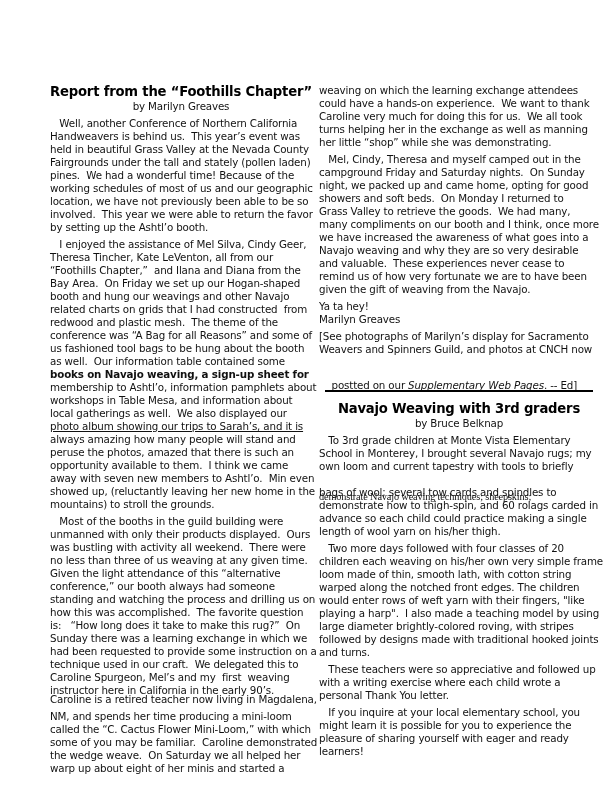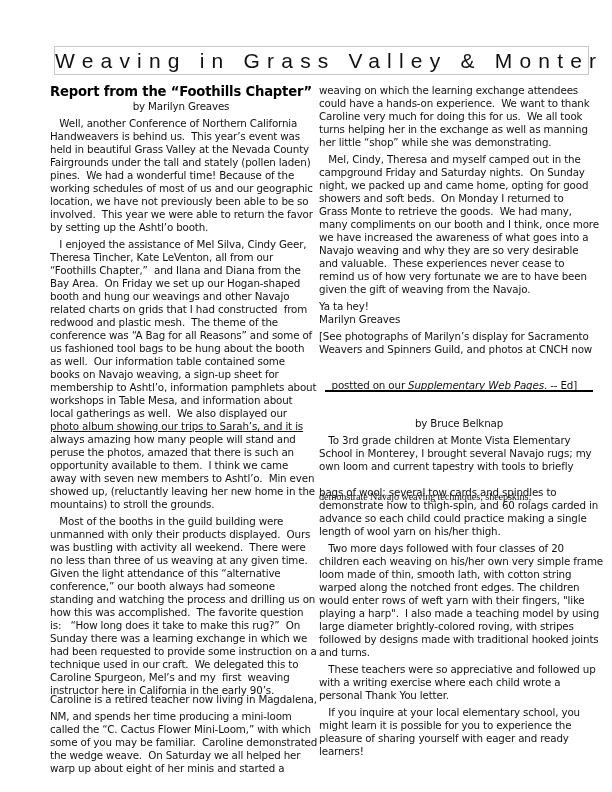--- a/index.html
+++ b/index.html
@@ -28,23 +28,20 @@
     position: absolute; font-family: "DejaVu Sans", sans-serif; font-size: 10.3px;
     color: #111; white-space: nowrap; text-align: center; letter-spacing: -0.15px;
   }
   .rule { position: absolute; left: 325px; top: 390px; width: 268px; height: 2px; background: #000; }
   .link { font-style: italic; text-decoration: underline; text-decoration-color: #888; }
 </style>
 </head>
 <body>
 
 <div class="page">
-  <div class="title-box">
-    <div class="title-text">Weaving in Grass Valley &amp; Monter</div>
-  </div>
 
   <div class="heading" style="left:50px; top:84px; width:262px;">Report from the “Foothills Chapter”</div>
   <div class="byline" style="left:50px; top:100px; width:262px;">by Marilyn Greaves</div>
 
   <div id="left-col" class="col" style="left:50px; top:117px; width:265px;">
       <div class="line" style="top: 0px;">   Well, another Conference of Northern California</div>
       <div class="line" style="top: 13px;">Handweavers is behind us.  This year’s event was</div>
       <div class="line" style="top: 26px;">held in beautiful Grass Valley at the Nevada County</div>
       <div class="line" style="top: 39px;">Fairgrounds under the tall and stately (pollen laden)</div>
       <div class="line" style="top: 52px;">pines.  We had a wonderful time! Because of the</div>
@@ -55,21 +52,21 @@
       <div class="line" style="top: 121px;">   I enjoyed the assistance of Mel Silva, Cindy Geer,</div>
       <div class="line" style="top: 134px;">Theresa Tincher, Kate LeVenton, all from our</div>
       <div class="line" style="top: 147px;">“Foothills Chapter,”  and Ilana and Diana from the</div>
       <div class="line" style="top: 160px;">Bay Area.  On Friday we set up our Hogan-shaped</div>
       <div class="line" style="top: 173px;">booth and hung our weavings and other Navajo</div>
       <div class="line" style="top: 186px;">related charts on grids that I had constructed  from</div>
       <div class="line" style="top: 199px;">redwood and plastic mesh.  The theme of the</div>
       <div class="line" style="top: 212px;">conference was “A Bag for all Reasons” and some of</div>
       <div class="line" style="top: 225px;">us fashioned tool bags to be hung about the booth</div>
       <div class="line" style="top: 238px;">as well.  Our information table contained some</div>
-      <div class="line" style="top: 251px;">books on Navajo weaving, a sign-up sheet for</div>
+      <div class="line" style="top: 251px; font-weight: bold;">books on Navajo weaving, a sign-up sheet for</div>
       <div class="line" style="top: 264px;">membership to Ashtl’o, information pamphlets about</div>
       <div class="line" style="top: 277px;">workshops in Table Mesa, and information about</div>
       <div class="line" style="top: 290px;">local gatherings as well.  We also displayed our</div>
       <div class="line" style="top: 303px; text-decoration: underline;">photo album showing our trips to Sarah’s, and it is</div>
       <div class="line" style="top: 316px;">always amazing how many people will stand and</div>
       <div class="line" style="top: 329px;">peruse the photos, amazed that there is such an</div>
       <div class="line" style="top: 342px;">opportunity available to them.  I think we came</div>
       <div class="line" style="top: 355px;">away with seven new members to Ashtl’o.  Min even</div>
       <div class="line" style="top: 368px;">showed up, (reluctantly leaving her new home in the</div>
       <div class="line" style="top: 381px;">mountains) to stroll the grounds.</div>
@@ -98,39 +95,40 @@
   <div id="right-col" class="col" style="left:319px; top:84px; width:290px;">
       <div class="line" style="top: 0px;">weaving on which the learning exchange attendees</div>
       <div class="line" style="top: 13px;">could have a hands-on experience.  We want to thank</div>
       <div class="line" style="top: 26px;">Caroline very much for doing this for us.  We all took</div>
       <div class="line" style="top: 39px;">turns helping her in the exchange as well as manning</div>
       <div class="line" style="top: 52px;">her little “shop” while she was demonstrating.</div>
       <div class="line" style="top: 69px;">   Mel, Cindy, Theresa and myself camped out in the</div>
       <div class="line" style="top: 82px;">campground Friday and Saturday nights.  On Sunday</div>
       <div class="line" style="top: 95px;">night, we packed up and came home, opting for good</div>
       <div class="line" style="top: 108px;">showers and soft beds.  On Monday I returned to</div>
-      <div class="line" style="top: 121px;">Grass Monte to retrieve the goods.  We had many,</div>
+      <div class="line" style="top: 121px;">Grass Valley to retrieve the goods.  We had many,</div>
       <div class="line" style="top: 134px;">many compliments on our booth and I think, once more</div>
       <div class="line" style="top: 147px;">we have increased the awareness of what goes into a</div>
       <div class="line" style="top: 160px;">Navajo weaving and why they are so very desirable</div>
       <div class="line" style="top: 173px;">and valuable.  These experiences never cease to</div>
       <div class="line" style="top: 186px;">remind us of how very fortunate we are to have been</div>
       <div class="line" style="top: 199px;">given the gift of weaving from the Navajo.</div>
       <div class="line" style="top: 216px;">Ya ta hey!</div>
       <div class="line" style="top: 229px;">Marilyn Greaves</div>
       <div class="line" style="top: 246px;">[See photographs of Marilyn’s display for Sacramento</div>
       <div class="line" style="top: 259px;">Weavers and Spinners Guild, and photos at CNCH now</div>
     </div>
 
   <div class="line" style="left:319px; top:366px;">
     <span>postted on our </span><span class="link">Supplementary Web Pages</span><span>. -- Ed]</span>
   </div>
 
   <div class="rule"></div>
 
+  <div class="heading" style="left:319px; top:401px; width:280px;">Navajo Weaving with 3rd graders</div>
   <div class="byline" style="left:319px; top:417px; width:280px;">by Bruce Belknap</div>
 
   <div id="right-col2" class="col" style="left:319px; top:434px; width:290px;">
       <div class="line" style="top: 0px;">   To 3rd grade children at Monte Vista Elementary</div>
       <div class="line" style="top: 13px;">School in Monterey, I brought several Navajo rugs; my</div>
       <div class="line" style="top: 26px;">own loom and current tapestry with tools to briefly</div>
       <div class="line" style="top: 56px; font-family: Liberation Serif, serif;">demonstrate Navajo weaving techniques; sheepskins;</div>
       <div class="line" style="top: 52px;">bags of wool; several tow cards and spindles to</div>
       <div class="line" style="top: 65px;">demonstrate how to thigh-spin, and 60 rolags carded in</div>
       <div class="line" style="top: 78px;">advance so each child could practice making a single</div>

